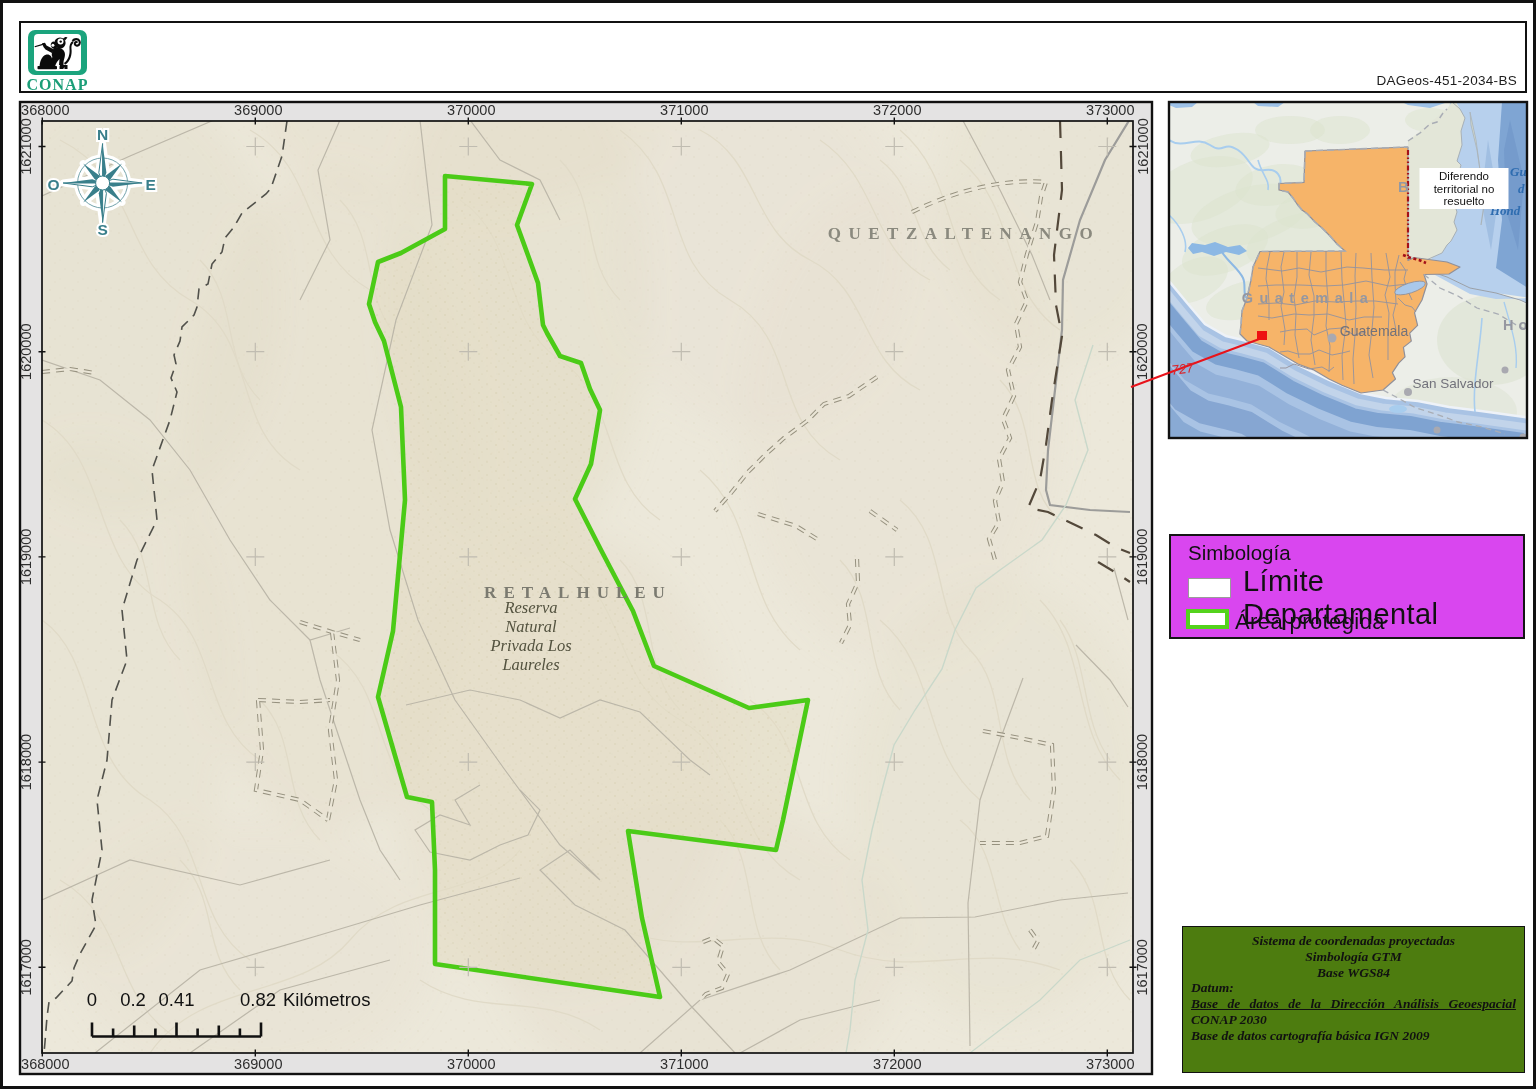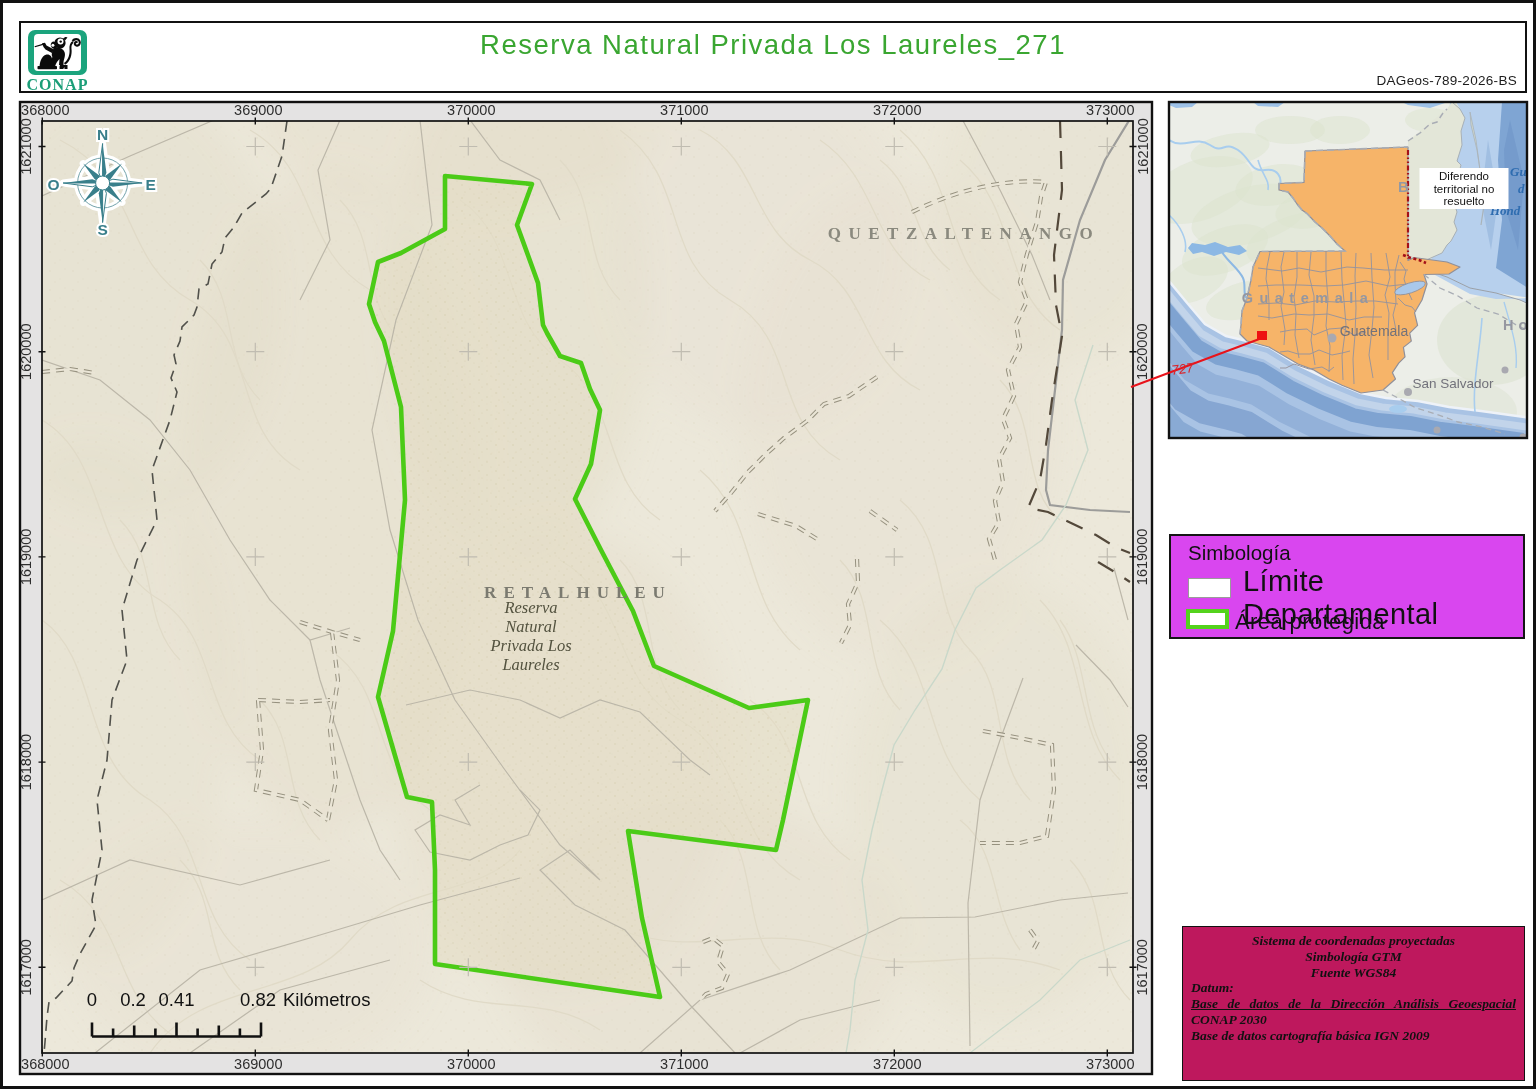--- a/index.html
+++ b/index.html
@@ -13,21 +13,21 @@
        font-size:27.5px;color:#3aa631;letter-spacing:1.5px;}
   .dageos{position:absolute;right:8px;bottom:3px;font-size:13.5px;color:#1c1c1c;letter-spacing:0.3px;}
   .legend{position:absolute;left:1169px;top:534px;width:352px;height:101px;
        background:#d946ef;border:2.5px solid #151515;}
   .leg-title{position:absolute;left:17px;top:5px;font-size:20.5px;color:#111;}
   .leg-row1{position:absolute;left:72px;top:29px;font-size:29px;color:#111;letter-spacing:0.4px;}
   .leg-row2{position:absolute;left:64px;top:73px;font-size:22px;color:#111;letter-spacing:0.4px;}
   .sw1{position:absolute;left:17px;top:42px;width:41px;height:18px;background:#fff;border:1.5px solid #9b9b9b;}
   .sw2{position:absolute;left:15px;top:73px;width:35px;height:12px;background:#fff;border:4.5px solid #54d31d;}
   .infobox{position:absolute;left:1182px;top:926px;width:325px;height:135px;
-       border:1.6px solid #111;background:#be185d;padding:6px 8px 12px 8px;
+       border:1.6px solid #111;background:#4d7c0f;padding:6px 8px 4px 8px;
        font-family:"Liberation Serif", serif;font-weight:bold;font-style:italic;
        font-size:13.5px;line-height:15.8px;color:#111;}
   .ctr{text-align:center;}
   .just{text-align:justify;text-align-last:justify;text-decoration:underline;}
 </style>
 </head>
 <body>
 <div class="pageborder"></div>
 <div class="header">
   <svg width="70" height="68" viewBox="0 0 70 68" style="position:absolute;left:3px;top:3px;">
@@ -44,34 +44,33 @@
         <rect x="13.5" y="40" width="19.5" height="3.2" rx="0.8"></rect>
         <path d="M36,39 L43.5,39 L43.5,43 L40.5,43 L40.3,41 L39.3,43 L35.5,43 L35.5,40.5 Z"></path>
         <path d="M40,37 C44.5,34 46,28 45.5,23 C45.2,20 46,16.5 48.5,15 L49.5,16.8 C47.8,18 47.2,20.5 47.5,23 C48.2,28.5 46.5,35.5 41,38.8 Z"></path>
       </g>
 <path d="M48.5,15 C50.5,12.5 54,12.6 55.3,14.8 C56.5,16.8 55.5,19.3 53.3,19.6 C51.5,19.9 50.3,18.3 51,16.9 C51.5,15.9 52.8,15.9 53.2,16.8" fill="none" stroke="#0b0b0b" stroke-width="2.1"></path>
 <circle cx="36.5" cy="15.6" r="3" fill="#fff"></circle>
 <circle cx="36.7" cy="15.6" r="1.2" fill="#0b0b0b"></circle>
 <circle cx="28.9" cy="19.2" r="1.5" fill="#fff"></circle>
 <text x="33.5" y="64" text-anchor="middle" font-family="Liberation Serif, serif" font-weight="bold" font-size="16" letter-spacing="1" fill="#1b9e78">CONAP</text>
 </svg>
-<div class="title">Reserva Natural Privada Los Laureles_271</div>
-  <div class="dageos">DAGeos-789-2026-BS</div>
+  <div class="dageos">DAGeos-451-2034-BS</div>
 </div>
 <div class="legend">
   <div class="leg-title">Simbología</div>
   <div class="sw1"></div>
     <div class="leg-row1">Límite Departamental</div>
   <div class="sw2"></div>
     <div class="leg-row2">Área protegida</div>
 </div>
 <div class="infobox">
   <div class="ctr">Sistema de coordenadas proyectadas</div>
   <div class="ctr">Simbología GTM</div>
-  <div class="ctr">Fuente WGS84</div>
+  <div class="ctr">Base WGS84</div>
   <div>Datum:</div>
   <div class="just">Base de datos de la Dirección Análisis Geoespacial</div>
   <div>CONAP 2030</div>
   <div>Base de datos cartografía básica IGN 2009</div>
 </div>
 <svg width="1536" height="1089" viewBox="0 0 1536 1089" style="position:absolute;left:0;top:0;" font-family="Liberation Sans, sans-serif">
 <defs>
 <clipPath id="mapclip">
         <rect x="42" y="121" width="1091" height="932"></rect>
       </clipPath>

